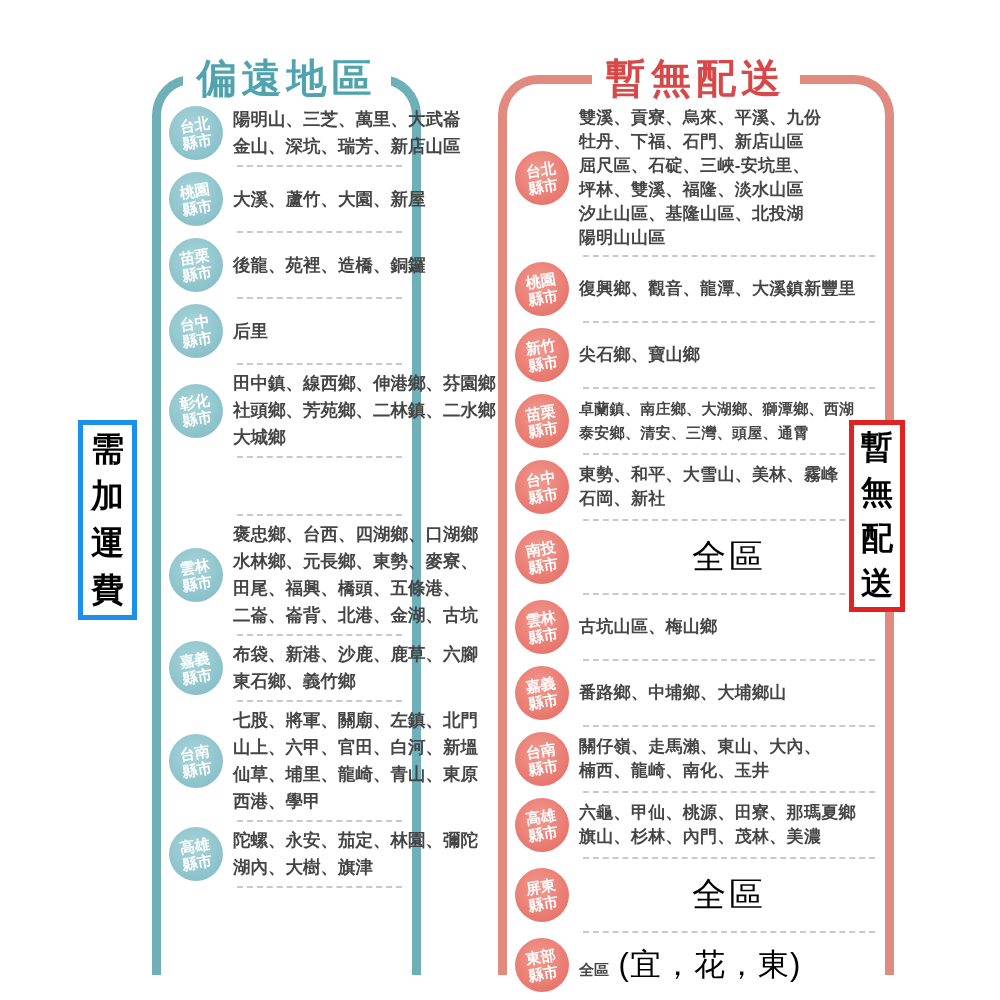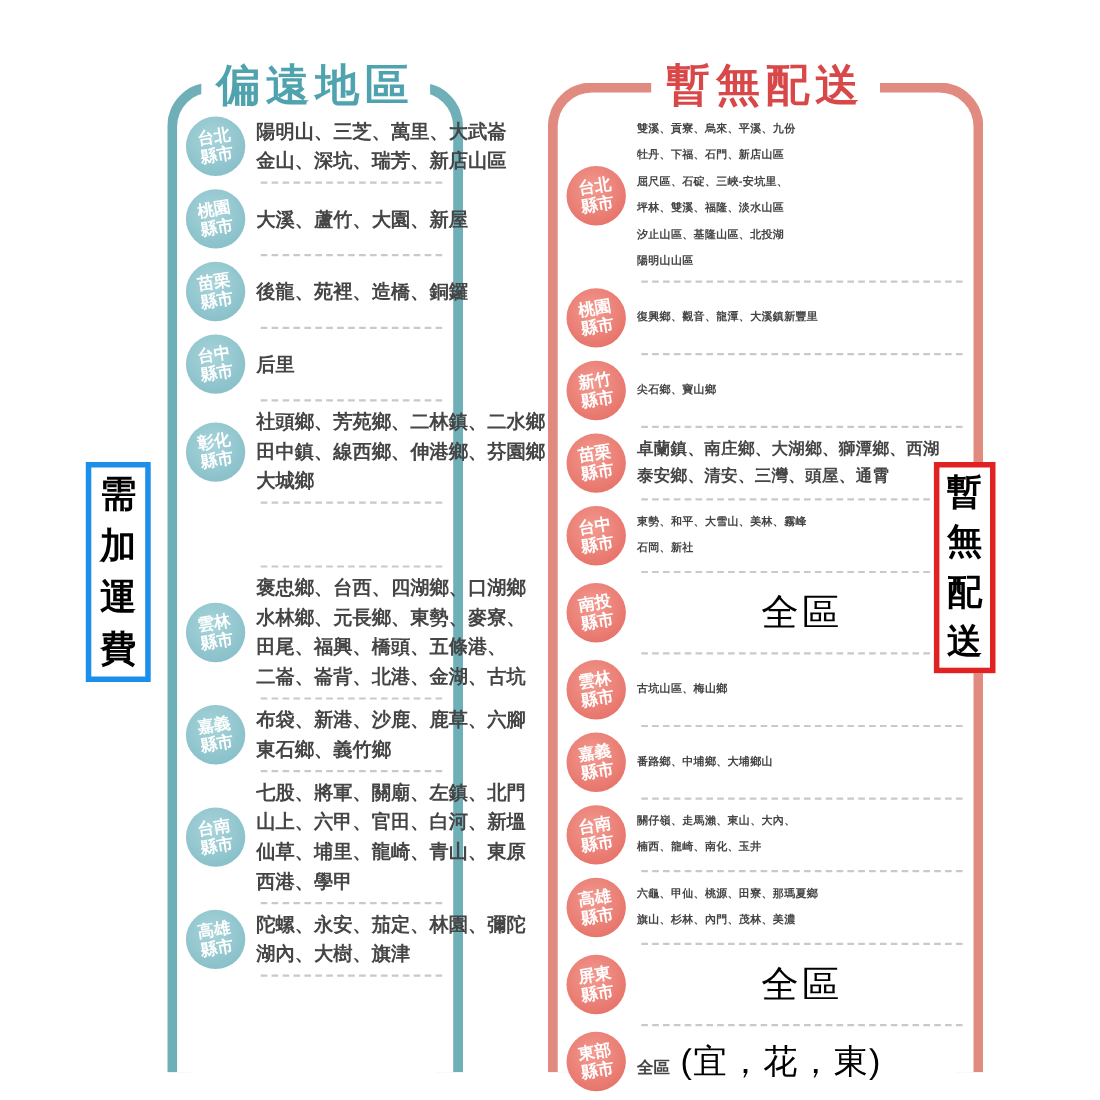--- a/index.html
+++ b/index.html
@@ -37,21 +37,21 @@
   }
   .remote .badge{background:radial-gradient(circle at 45% 38%, var(--remote-badge-light), var(--remote-badge-dark));}
   .nodelivery .badge{background:radial-gradient(circle at 45% 38%, var(--nodelivery-badge-light), var(--nodelivery-badge-dark));}
   .badge-text{
     color:#fff;font-weight:bold;font-size:15px;line-height:1.1;text-align:center;
     transform:rotate(-9deg);
   }
   
   .content{flex:1;color:var(--body-text);font-weight:600;}
   .remote .content .line{font-size:17.5px;line-height:27px;white-space:nowrap;}
-  .nodelivery .content .line{font-size:10px;line-height:24px;white-space:nowrap;letter-spacing:.3px;}
+  .nodelivery .content .line{font-size:17px;line-height:24px;white-space:nowrap;letter-spacing:.3px;}
   .nodelivery .content.small .line{font-size:15px;line-height:24px;}
   .content.full-area{
     text-align:center;font-size:34px;font-weight:400;color:#000;
     letter-spacing:3px;padding:8px 0;font-family:"Liberation Sans","DejaVu Sans",sans-serif;
   }
   .content .prefix{font-size:15px;font-weight:bold;color:var(--body-text);}
   .content .suffix{font-size:31px;font-weight:400;color:#000;letter-spacing:1px;}
   
   .side-label{
     position:absolute;box-sizing:border-box;background:#fff;
@@ -128,22 +128,22 @@
           </div>
         </div>
         <div class="row">
           <div class="badge">
             <div class="badge-text">
               <div>彰化</div>
               <div>縣市</div>
             </div>
           </div>
           <div class="content">
+            <div class="line">田中鎮、線西鄉、伸港鄉、芬園鄉</div>
             <div class="line">社頭鄉、芳苑鄉、二林鎮、二水鄉</div>
-            <div class="line">田中鎮、線西鄉、伸港鄉、芬園鄉</div>
             <div class="line">大城鄉</div>
           </div>
         </div>
         <div class="row spacer"></div>
         <div class="row">
           <div class="badge">
             <div class="badge-text">
               <div>雲林</div>
               <div>縣市</div>
             </div>

